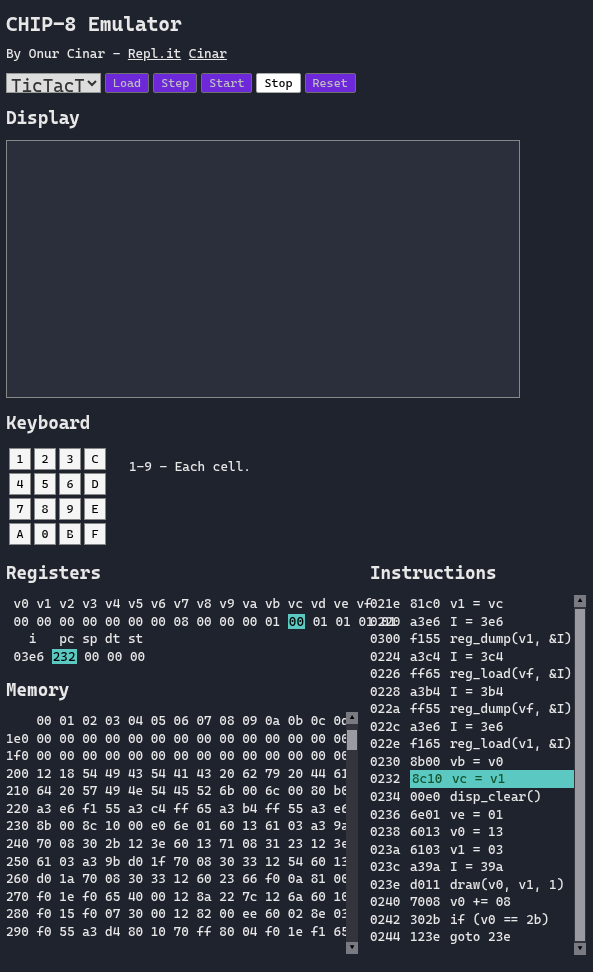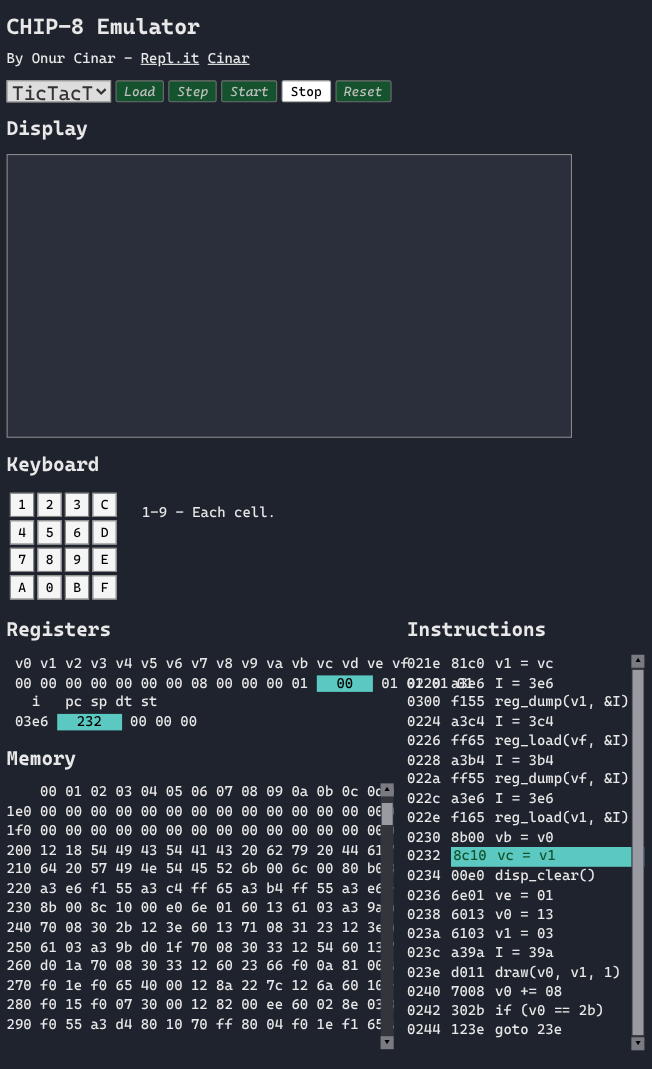--- a/index.html
+++ b/index.html
@@ -19,42 +19,42 @@
     .controls { display: flex; gap: 4px; align-items: center; margin-bottom: 10px; }
     select {
       background: #ddd; color:#333; border:1px solid #999;
       font-family: inherit; font-size: 18px; height: 20px; width: 95px;
     }
     button.ctl {
       background:#ddd; color:#333; border:1px solid #aaa;
       font-family: inherit; font-size: 12px; padding: 1px 7px; height:20px;
       border-radius:2px;
     }
-    button.ctl[disabled] { background:#14532d; color:#bfbfbf; border-color:#6f6f6f;font-style:italic; }
+    button.ctl[disabled] { background:#6d28d9; color:#bfbfbf; border-color:#6f6f6f; }
     button.ctl.active { background:#fff; color:#000; }
     .display-area {
       width: 514px; height: 258px;
       border:1px solid #888;
       background:#2a2f3b;
     }
     .kb-row { display:flex; gap:20px; align-items:flex-start; }
     .keypad { border-collapse: separate; border-spacing: 3px; }
     .keypad td {
       width:22px; height:22px; text-align:center; vertical-align:middle;
       background:#f5f5f5; color:#000; border:1px solid #888;
       font-size:12px;
     }
     .kb-hint { margin-top: 14px; font-size:13px; }
     .cols { display:flex; gap:12px; align-items:flex-start; }
     .left { width: 352px; }
     .right { flex:1; }
     .reg-line, .mem-line, .instr-line {
       font-size:13px; white-space: pre; line-height:1.35;
     }
-    .hl { background:#5bc8c1; color:#000; padding:0 18px;text-align:center; }
+    .hl { background:#5bc8c1; color:#000; padding:0 1px;text-align:center; }
     .hlrow { background:#5bc8c1; color:#14532d; padding:0 2px; display:inline-block; width:100%; }
     .scroll-box {
       position: relative;
       border-left: none;
     }
     .scrollbar {
       position:absolute; right:0; top:0; bottom:0; width:12px;
       background:#34343d;
     }
     .scrollbar .arrow { position:absolute; left:0; width:12px; height:12px; background:#7a7a82; color:#000; font-size:8px; text-align:center; line-height:12px;}

